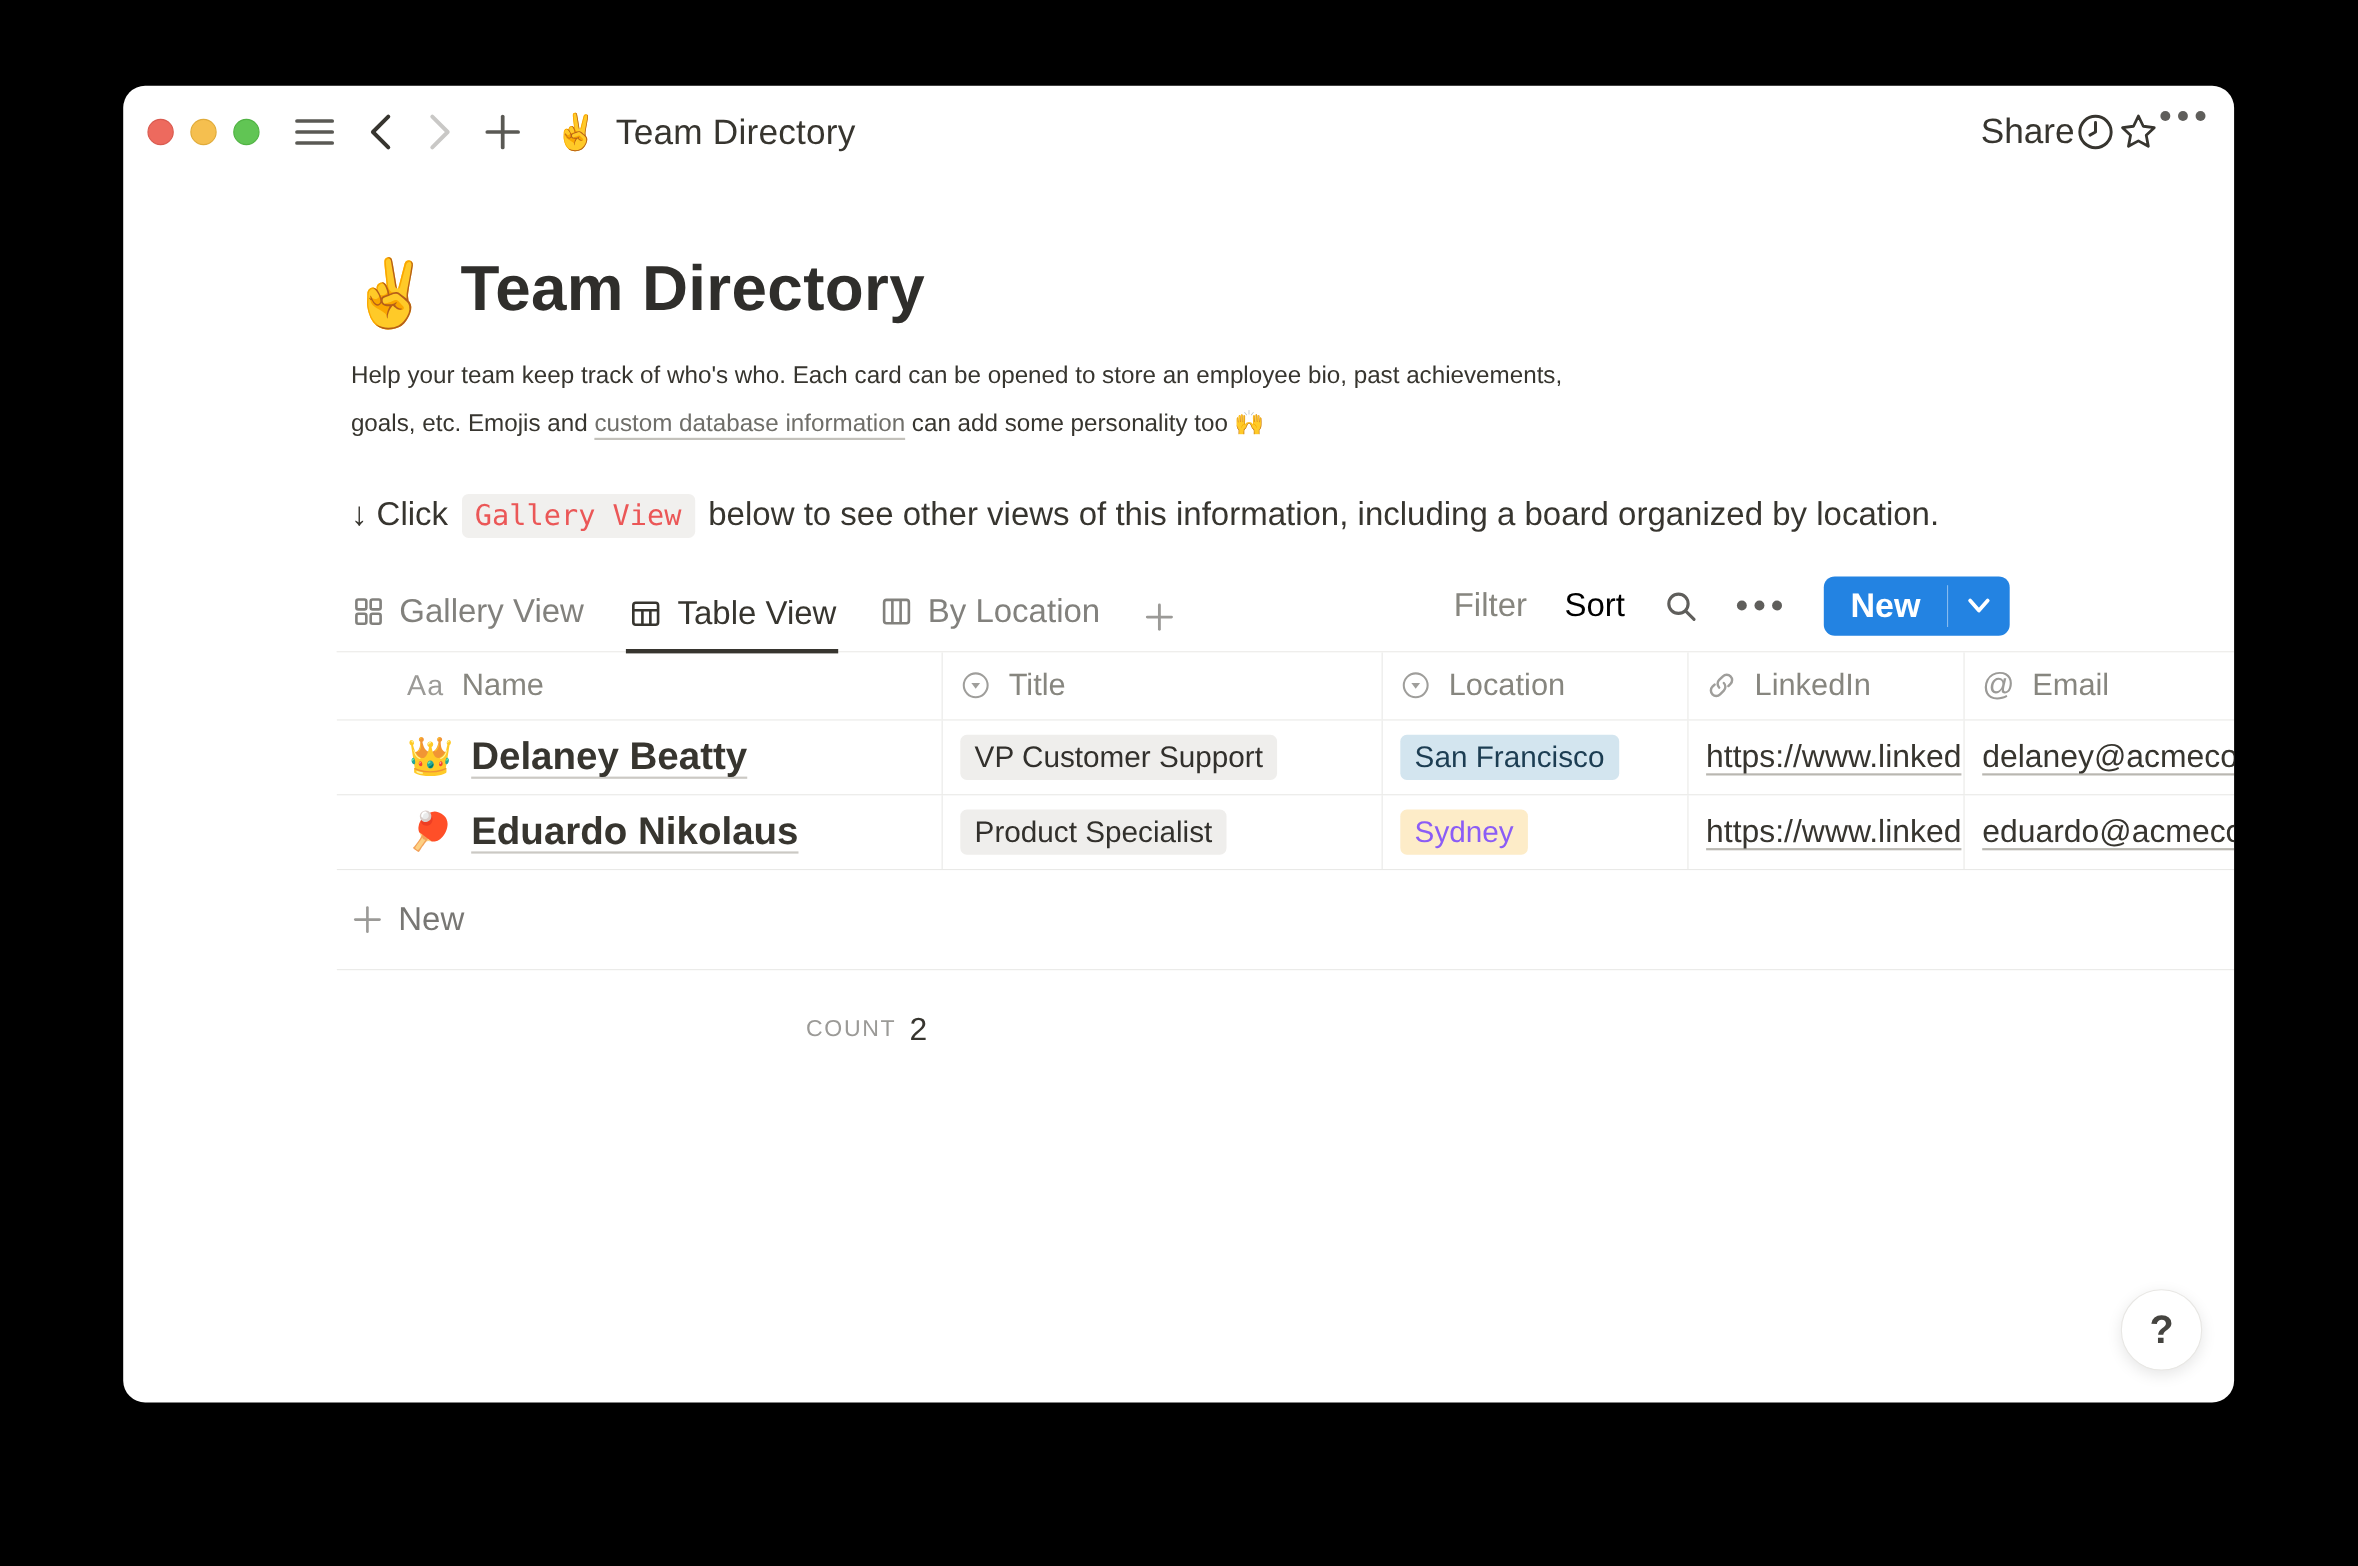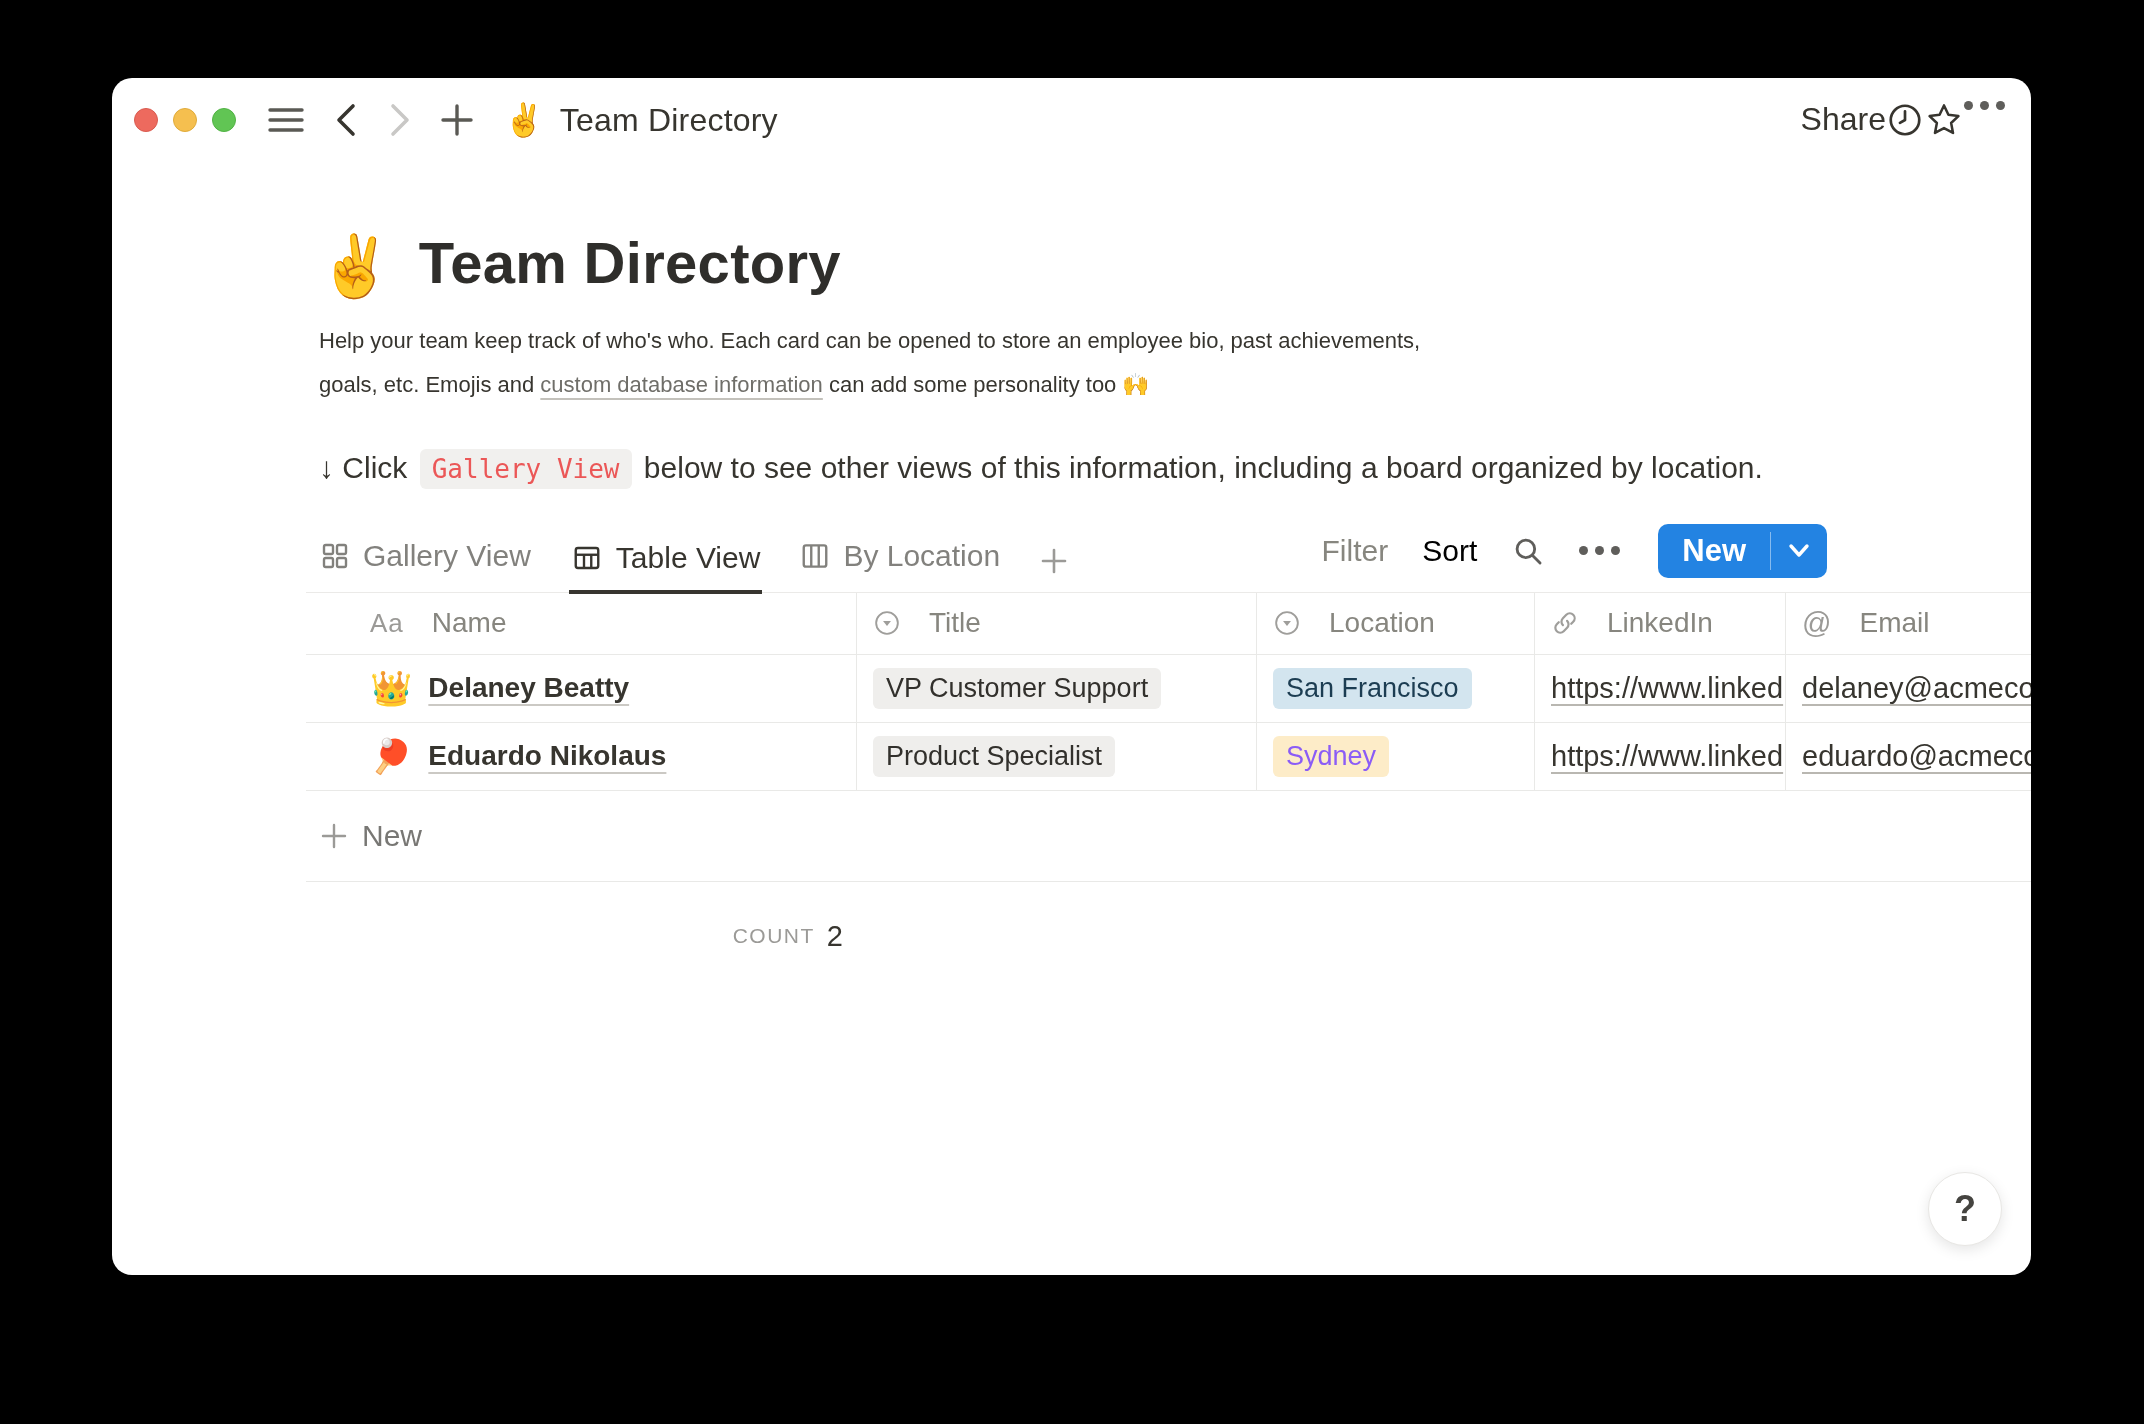--- a/index.html
+++ b/index.html
@@ -69,33 +69,33 @@
     overflow:hidden; height:54px; margin-left:4px; cursor:pointer;
   }
   .btn-new .lbl { display:flex; align-items:center; padding:0 24px; color:#fff; font-size:31px; font-weight:600; }
   .btn-new .split { width:1px; background:rgba(255,255,255,0.45); margin:8px 0; }
   .btn-new .chev { display:flex; align-items:center; padding:0 16px; }
 
   
   .table-wrap { margin-left:194px; width:1725px; overflow:hidden; }
   .t-row { display:flex; border-bottom:1px solid #e9e9e7; width:1880px; }
   .t-head { height:62px; }
-  .t-head .t-cell { display:flex; align-items:center; gap:28px; color:#87867f; font-size:28px; }
+  .t-head .t-cell { display:flex; align-items:center; gap:16px; color:#87867f; font-size:28px; }
   .t-cell { flex:none; padding:0 16px; display:flex; align-items:center; border-right:1px solid #e9e9e7; overflow:hidden; }
   .col-name { width:551px; padding-left:64px; }
   .col-title { width:400px; }
   .col-loc { width:278px; }
   .col-link { width:251px; }
   .col-email { width:400px; border-right:none; }
   .data-row { height:68px; }
   .aa-icon { font-size:26px; color:#9b9a97; letter-spacing:1px; }
   .at-icon { font-size:29px; color:#9b9a97; }
 
   .row-emoji { font-size:34px; line-height:1; margin-right:16px; }
-  .person-name { font-size:28px; font-weight:600; color:#37352f; white-space:nowrap;
+  .person-name { font-size:35px; font-weight:600; color:#37352f; white-space:nowrap;
       text-decoration:underline; text-decoration-color:#cbc9c4; text-decoration-thickness:2px; text-underline-offset:7px; cursor:pointer; }
   .tag { font-size:27px; color:#32302c; background:#efeeec; border-radius:6px; padding:5px 13px; white-space:nowrap; }
   .tag-blue { background:#d3e5ef; color:#1c3d52; }
   .tag-yellow { background:#fdecc8; color:#8b5cf6; }
   .cell-link { font-size:29px; color:#37352f; white-space:nowrap;
       text-decoration:underline; text-decoration-color:#b9b7b1; text-decoration-thickness:1.5px; text-underline-offset:6px; cursor:pointer; }
 
   .new-row { display:flex; align-items:center; height:90px; width:1725px; color:#787774; cursor:pointer; padding-left:14px; }
   .new-row .nr-label { font-size:30px; margin-left:14px; }
   .calc-row { border-top:1px solid #e9e9e7; width:1725px; height:110px; display:flex; }

